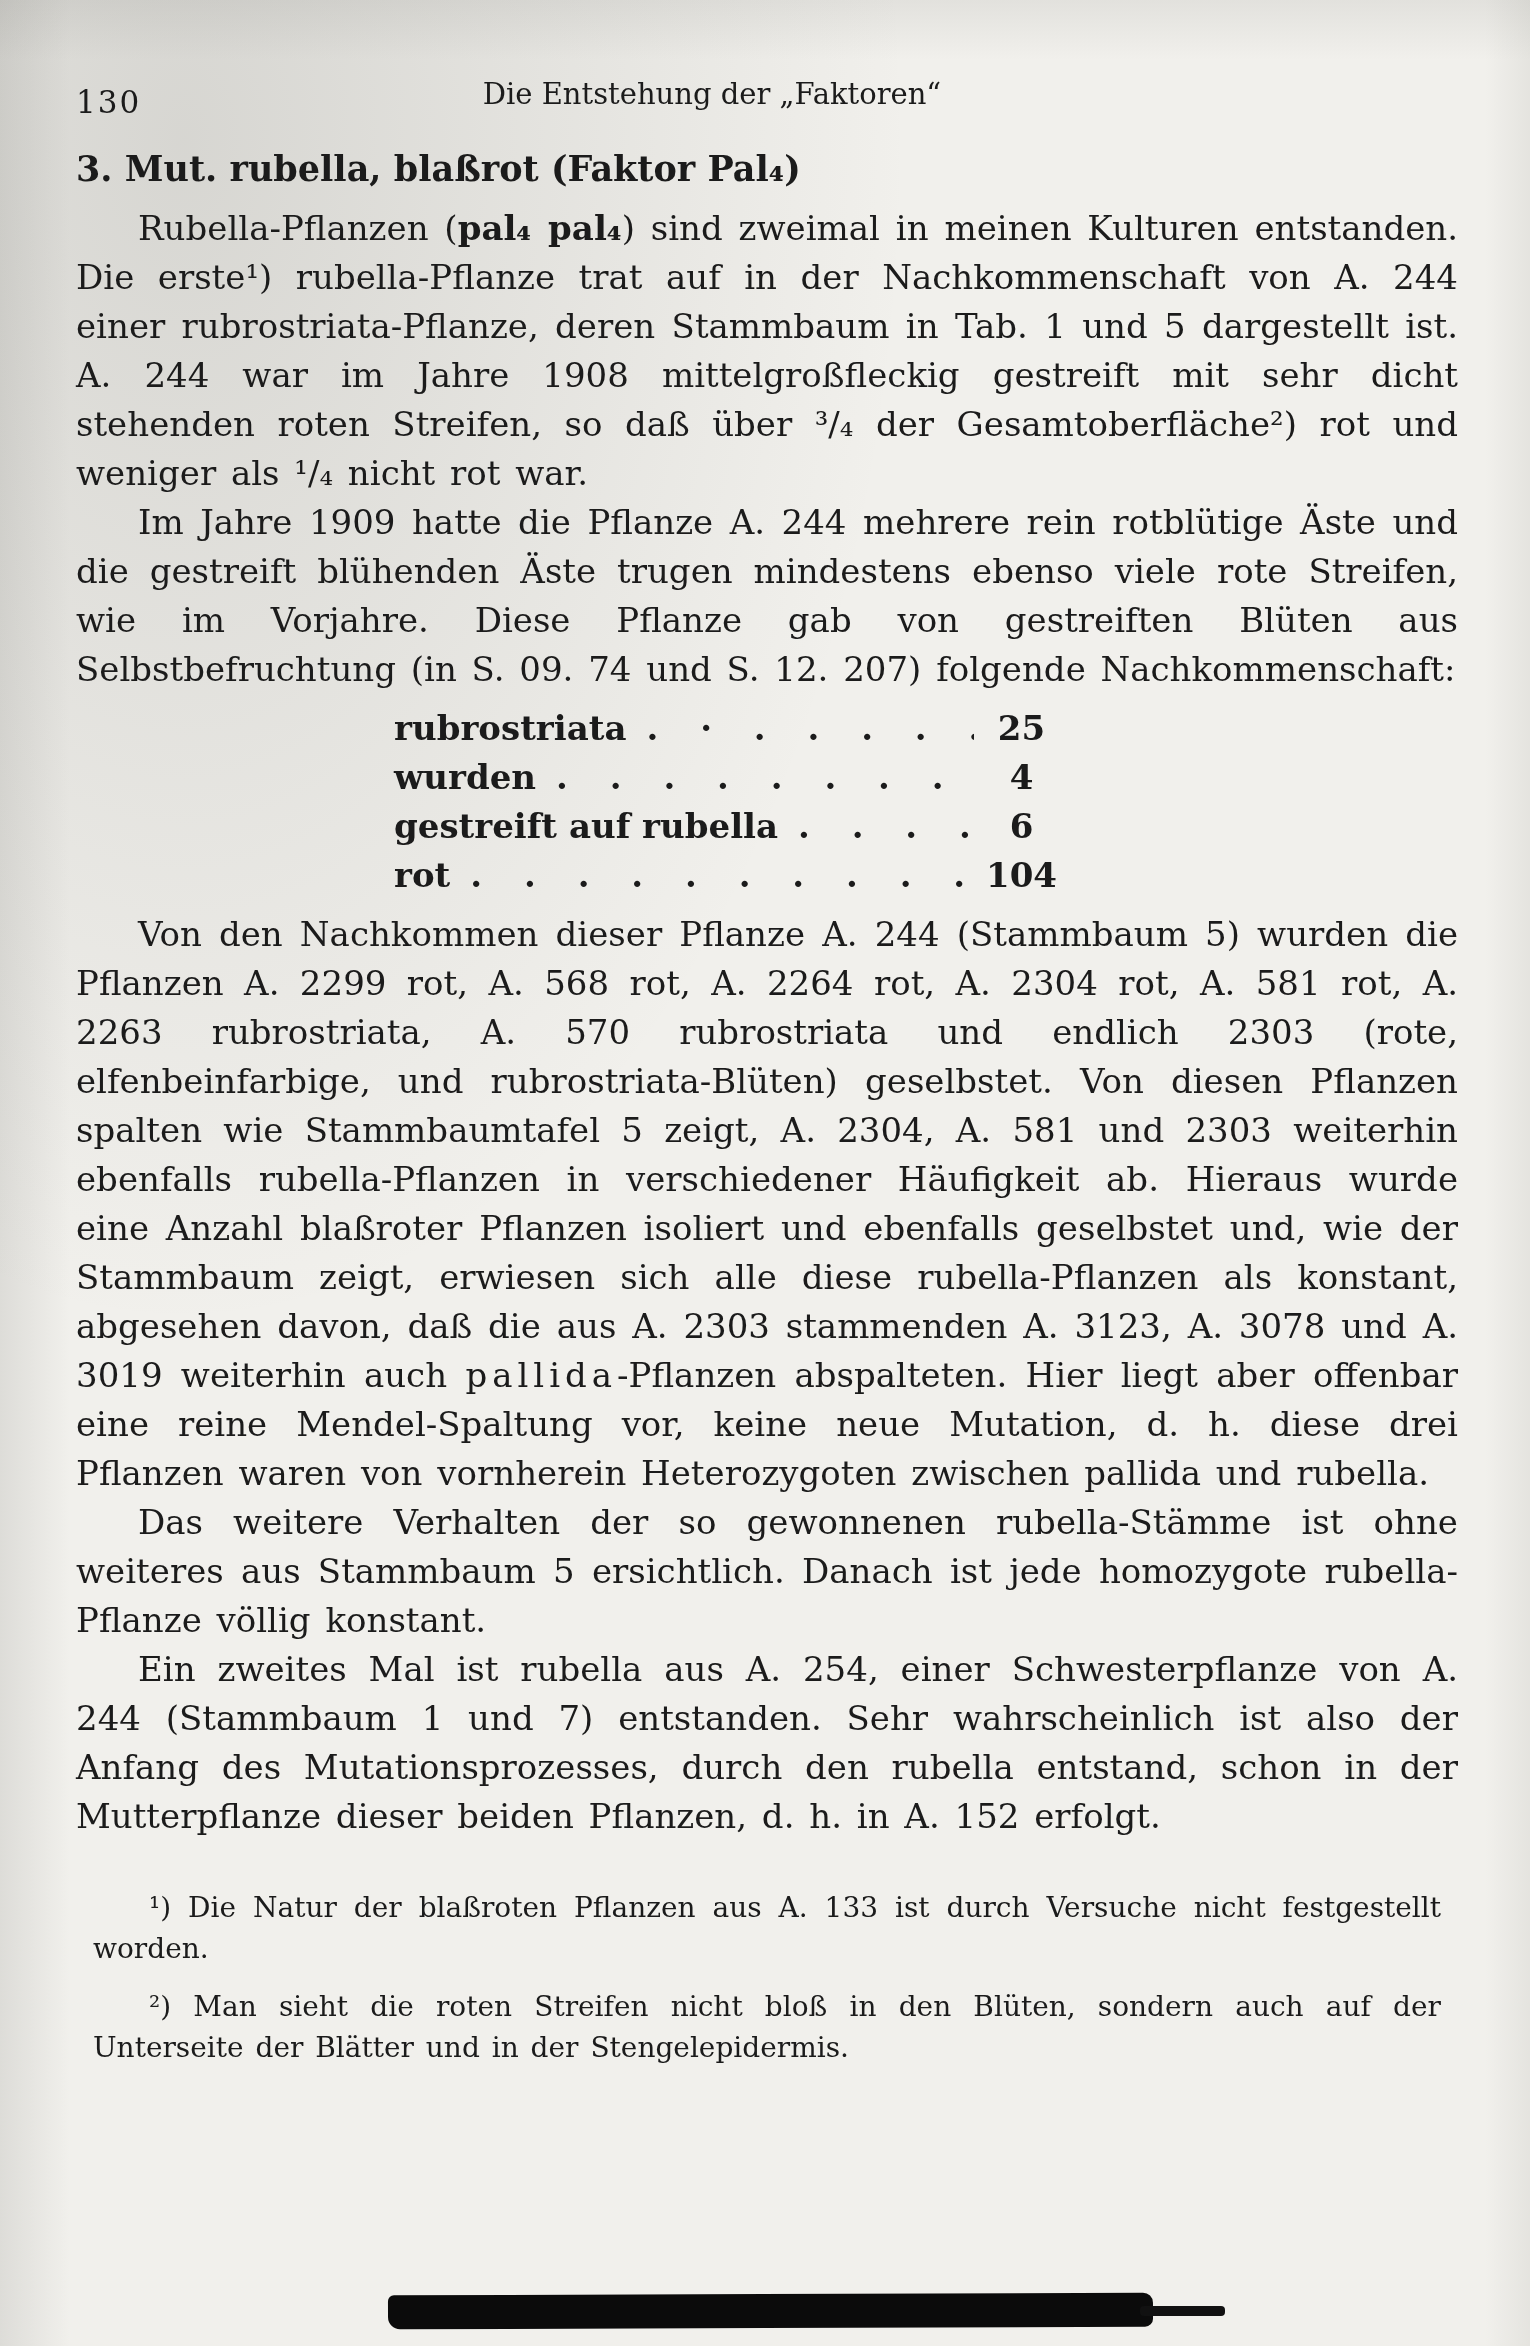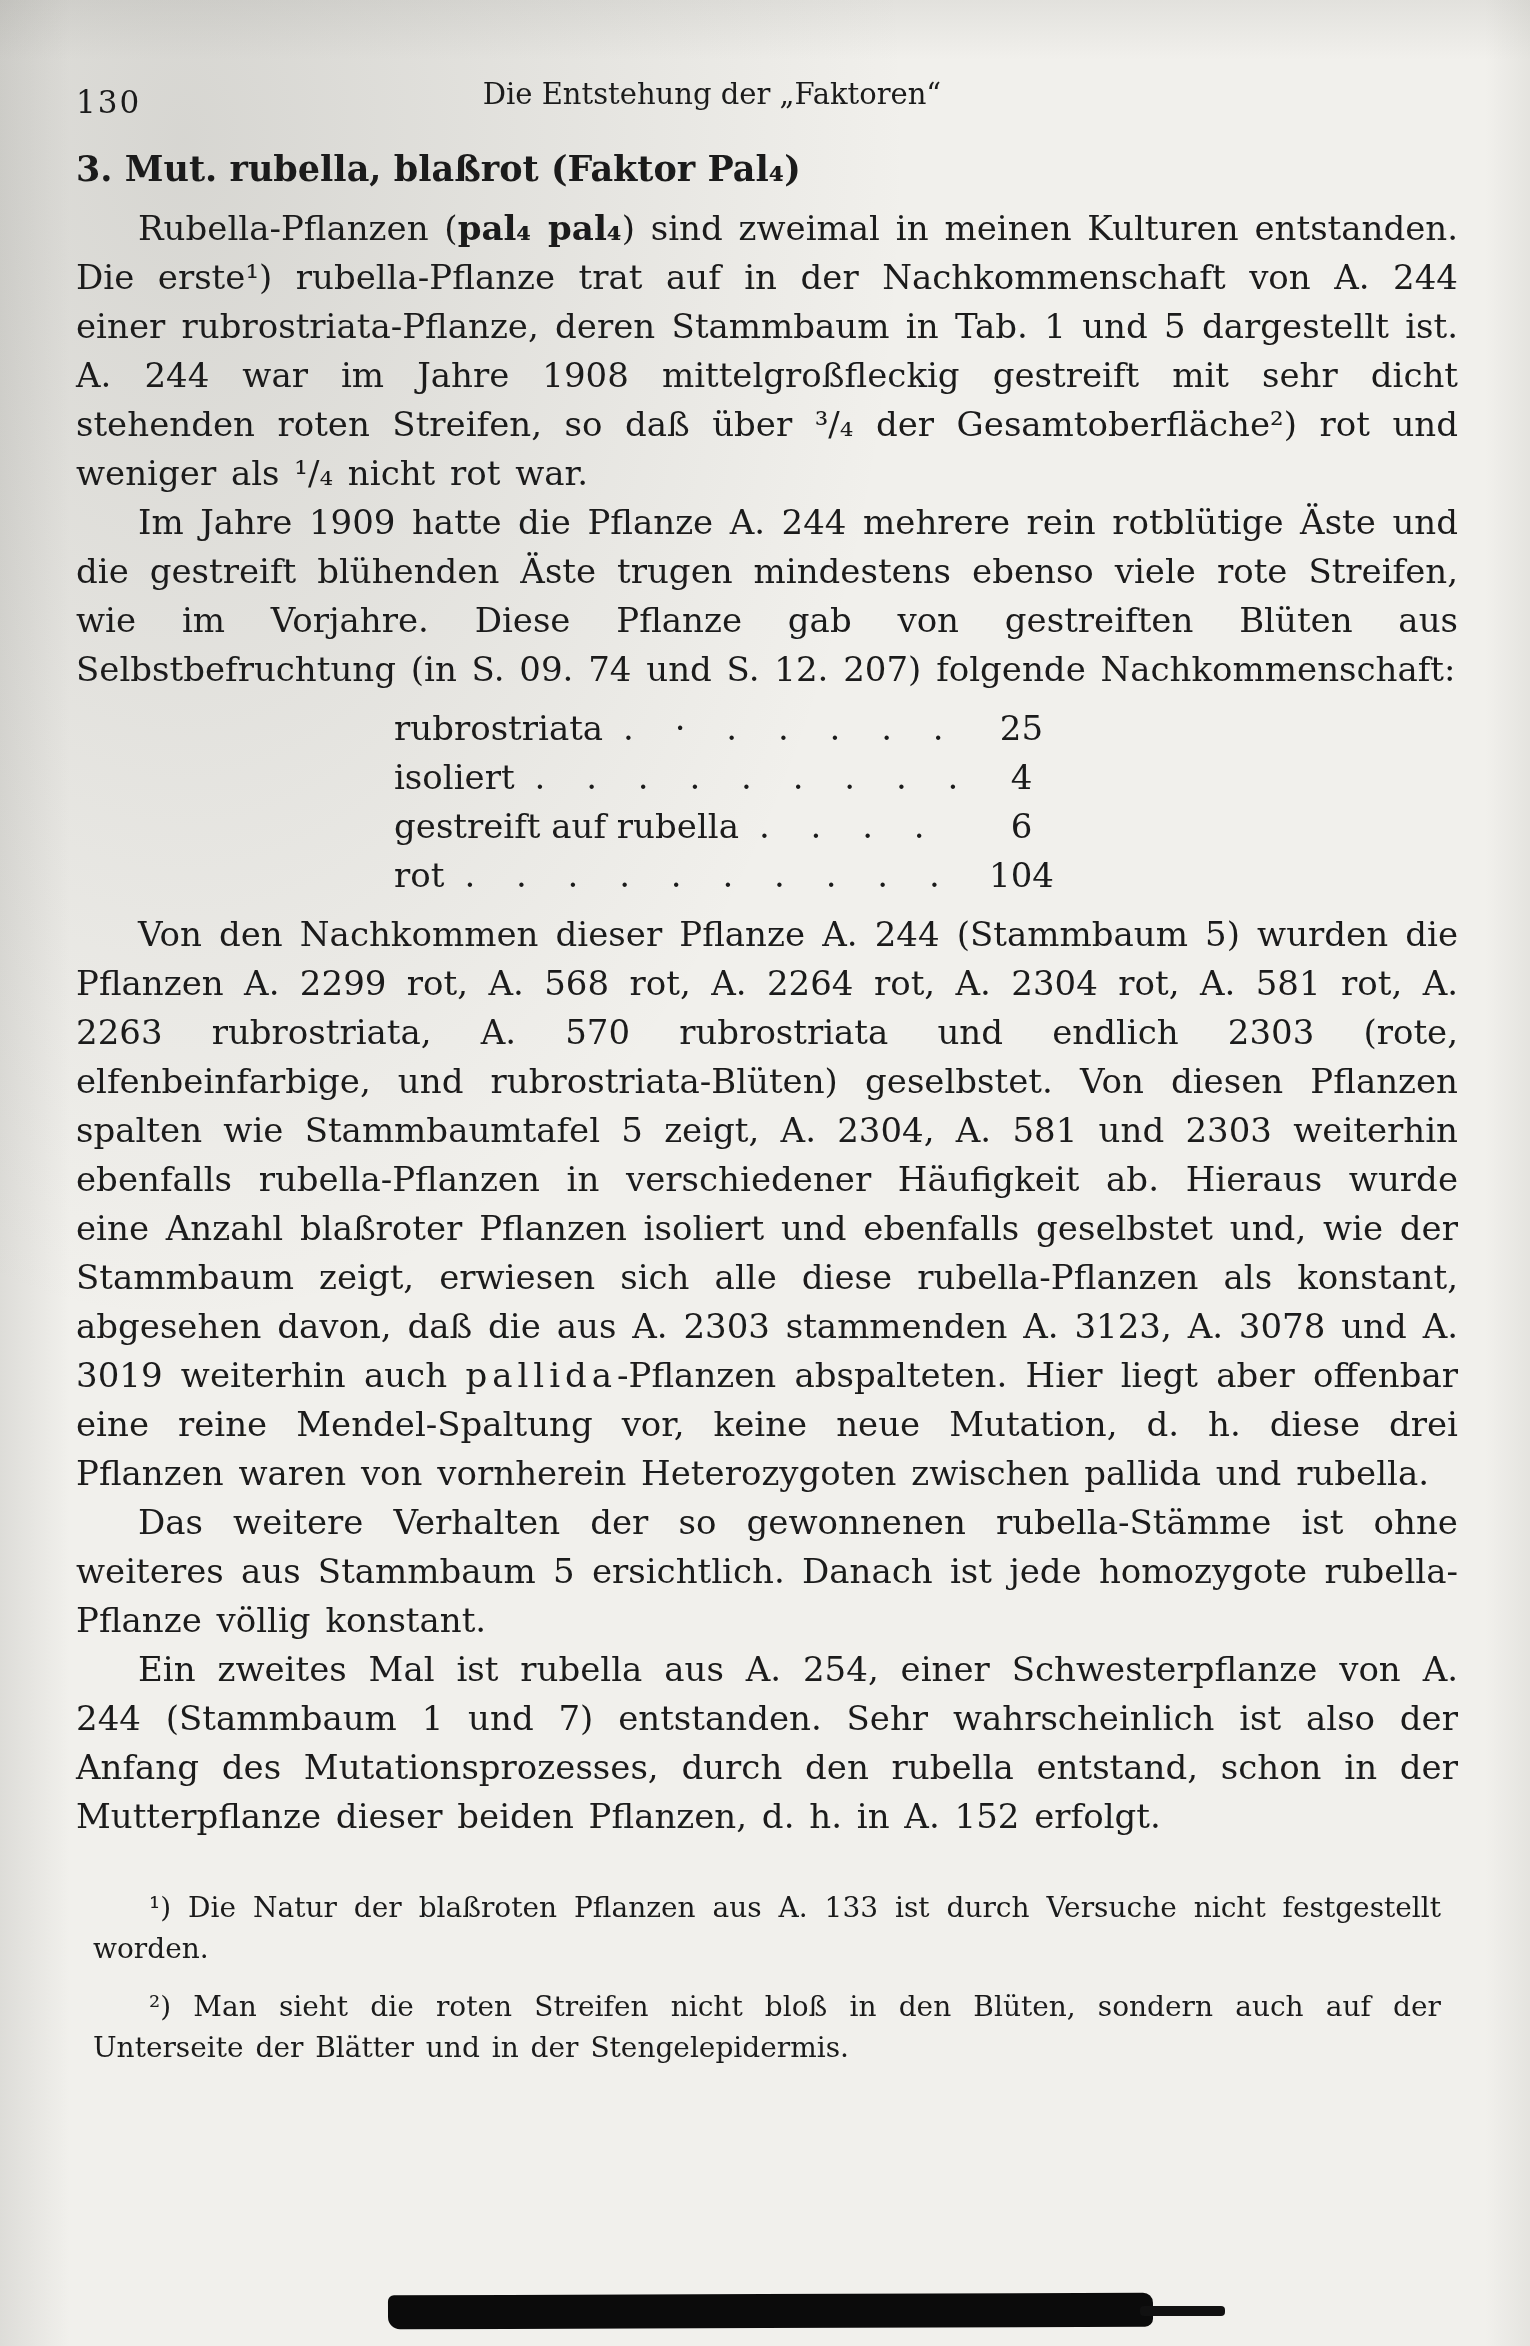--- a/index.html
+++ b/index.html
@@ -58,20 +58,21 @@
     text-indent: 62px;
     word-spacing: 4px;
   }
   .bold { font-weight: bold; }
   .gesperrt { letter-spacing: 5px; }
   .offspring-table {
     margin: 10px 0 10px 318px;
     width: 675px;
     font-size: 34px;
     line-height: 49px;
+    font-weight: bold;
   }
   .trow { display: flex; align-items: baseline; }
   .tlabel { white-space: nowrap; }
   .tdots {
     flex: 1;
     padding-left: 20px;
     letter-spacing: 7px;
     word-spacing: 16px;
     white-space: nowrap;
     overflow: hidden;
@@ -130,21 +131,21 @@
 
   <p class="par"><span>Im Jahre 1909 hatte die Pflanze A. 244 mehrere rein rotblütige Äste und die gestreift blühenden Äste trugen mindestens ebenso viele rote Streifen, wie im Vorjahre. Diese Pflanze gab von gestreiften Blüten aus Selbstbefruchtung (in S. 09. 74 und S. 12. 207) folgende Nachkommenschaft:</span></p>
 
   <div class="offspring-table">
     <div class="trow">
       <span class="tlabel">rubrostriata</span>
       <span class="tdots">. · . . . . . .</span>
       <span class="tval">25</span>
     </div>
     <div class="trow">
-      <span class="tlabel">isoliert</span>
+      <span class="tlabel">wurden</span>
       <span class="tdots">. . . . . . . . .</span>
       <span class="tval">4</span>
     </div>
     <div class="trow">
       <span class="tlabel">gestreift auf rubella</span>
       <span class="tdots">. . . .</span>
       <span class="tval">6</span>
     </div>
     <div class="trow">
       <span class="tlabel">rot</span>

